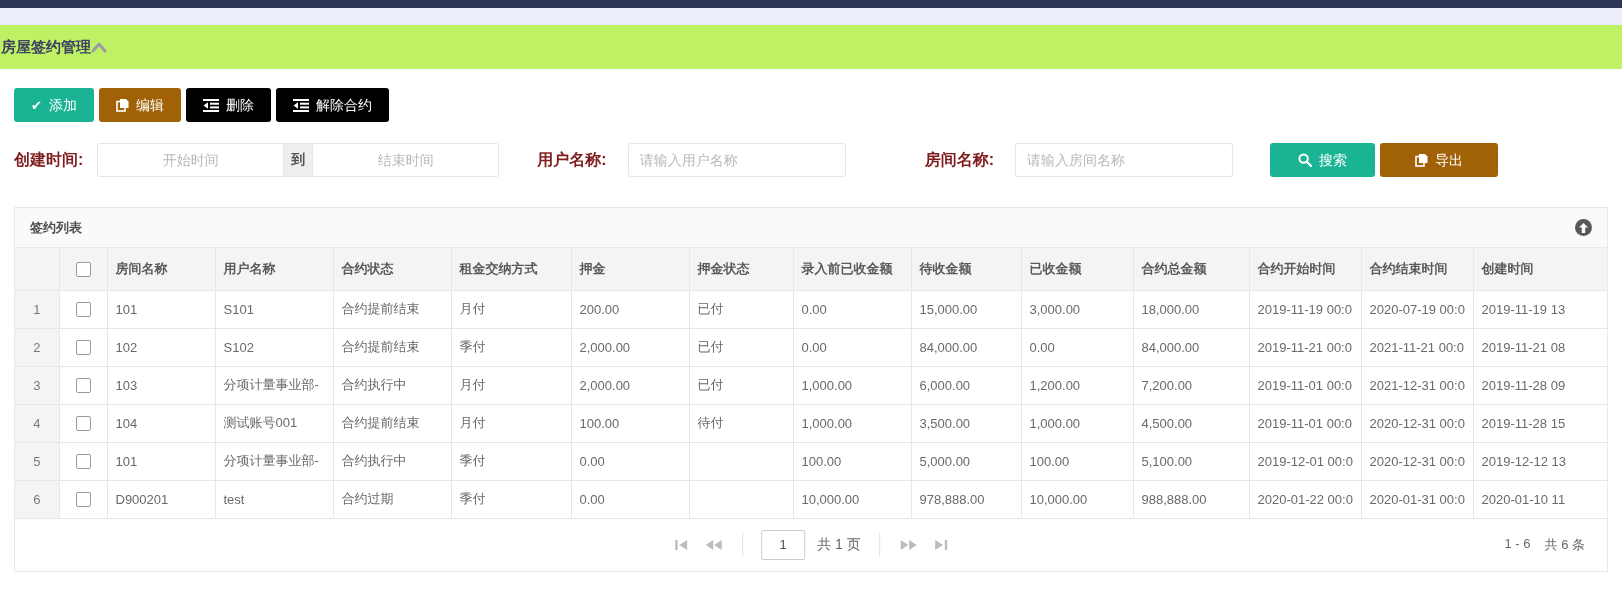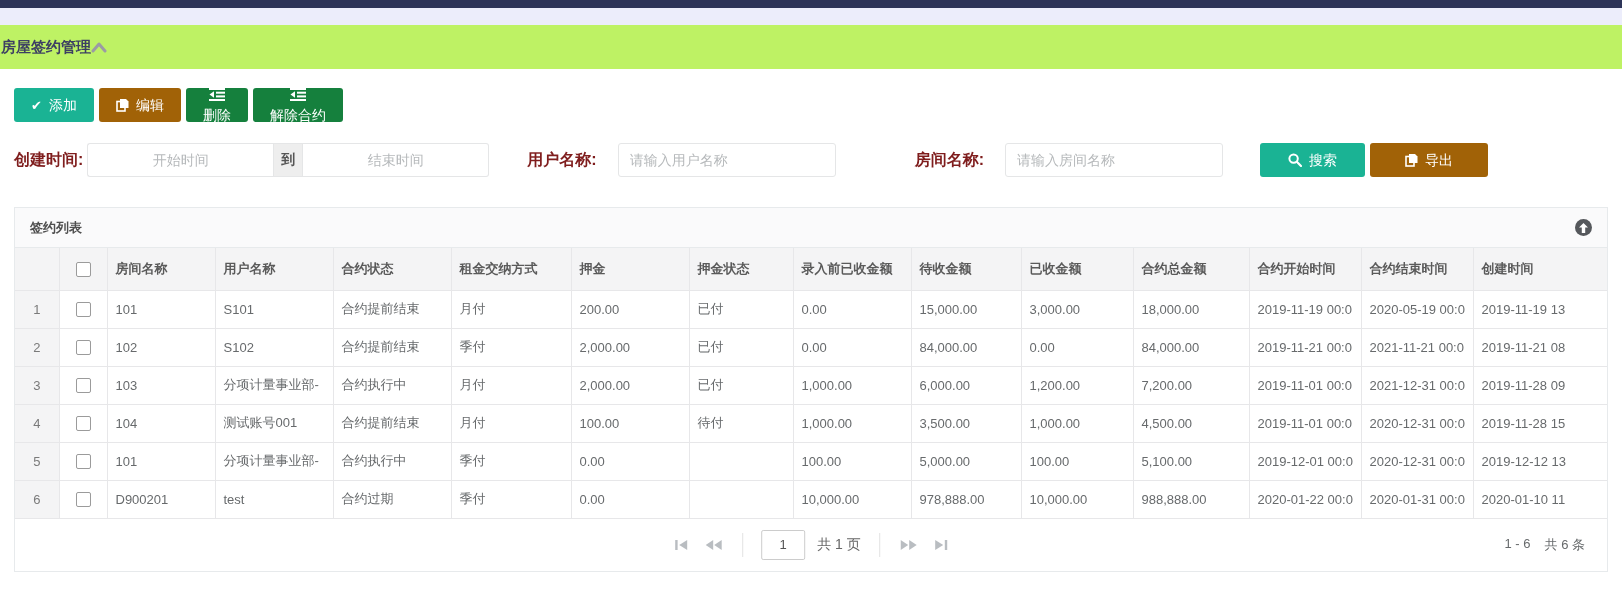--- a/index.html
+++ b/index.html
@@ -26,28 +26,28 @@
   
   .toolbar { margin-top: 19px; display: flex; gap: 5px; }
   .btn {
     height: 34px; border: none; border-radius: 3px; color: #fff;
     font-size: 14px; font-family: inherit; cursor: pointer;
     display: inline-flex; align-items: center; justify-content: center;
     gap: 7px; padding: 0 17px; line-height: 1;
   }
   .btn-primary { background: #1ab394; }
   .btn-info    { background: #a16207; }
-  .btn-danger  { background: #15803d; flex-direction: column; }
+  .btn-danger  { background: #000000; }
   .btn .ico { display: inline-flex; align-items: center; }
   .check-glyph { font-size: 13px; color: #fff; }
 
   
   .filter-row { margin-top: 21px; display: flex; align-items: center; }
   .f-label { font-size: 16px; font-weight: bold; color: #7f1d1d; white-space: nowrap; }
-  .date-group { display: inline-flex; margin-left: 4px; }
+  .date-group { display: inline-flex; margin-left: 14px; }
   .inp {
     height: 34px; border: 1px solid #e5e6e7; background: #fff;
     font-size: 14px; color: #555; font-family: inherit; outline: none;
   }
   .inp::placeholder { color: #b6b9bb; opacity: 1; }
   .inp-date { width: 186px; text-align: center; }
   .inp-date.start { border-radius: 3px 0 0 3px; border-right: none; }
   .inp-date.end   { border-radius: 0 3px 3px 0; border-left: none; }
   .addon {
     width: 30px; background: #eeeeee; border: 1px solid #e5e6e7;
@@ -256,21 +256,21 @@
             <td>S101</td>
             <td>合约提前结束</td>
             <td>月付</td>
             <td>200.00</td>
             <td>已付</td>
             <td>0.00</td>
             <td>15,000.00</td>
             <td>3,000.00</td>
             <td>18,000.00</td>
             <td>2019-11-19 00:0</td>
-            <td>2020-05-19 00:0</td>
+            <td>2020-07-19 00:0</td>
             <td>2019-11-19 13</td>
           </tr>
           <tr>
             <td class="col-num">2</td>
             <td class="col-check"><span class="cb"></span></td>
             <td>102</td>
             <td>S102</td>
             <td>合约提前结束</td>
             <td>季付</td>
             <td>2,000.00</td>

